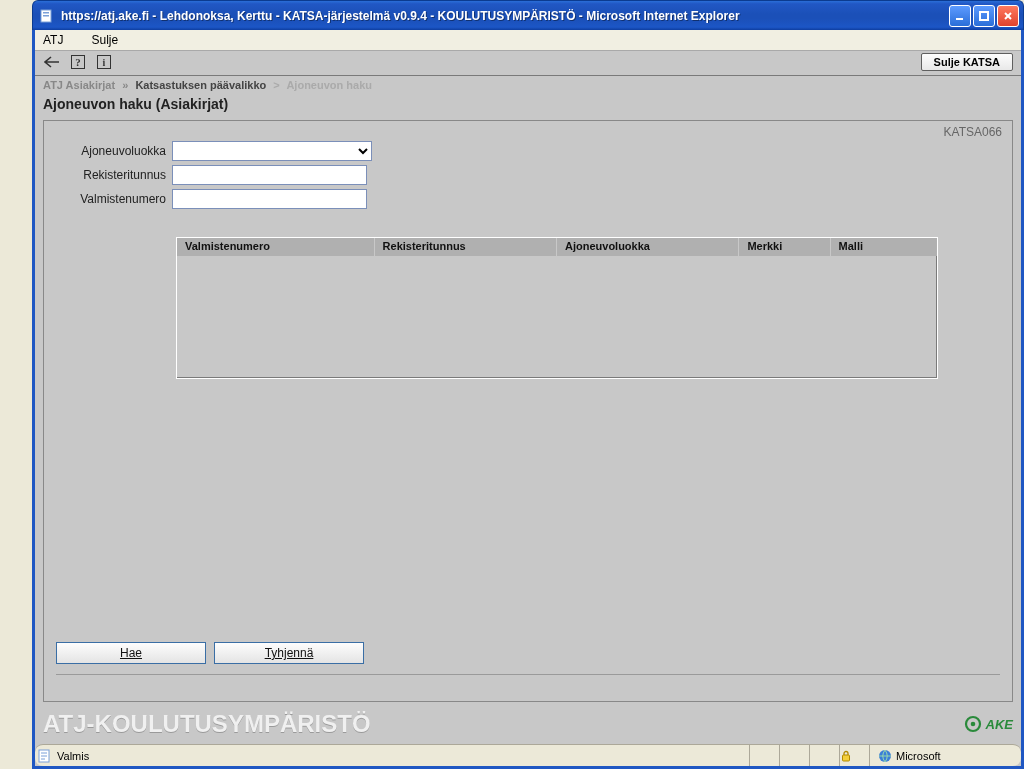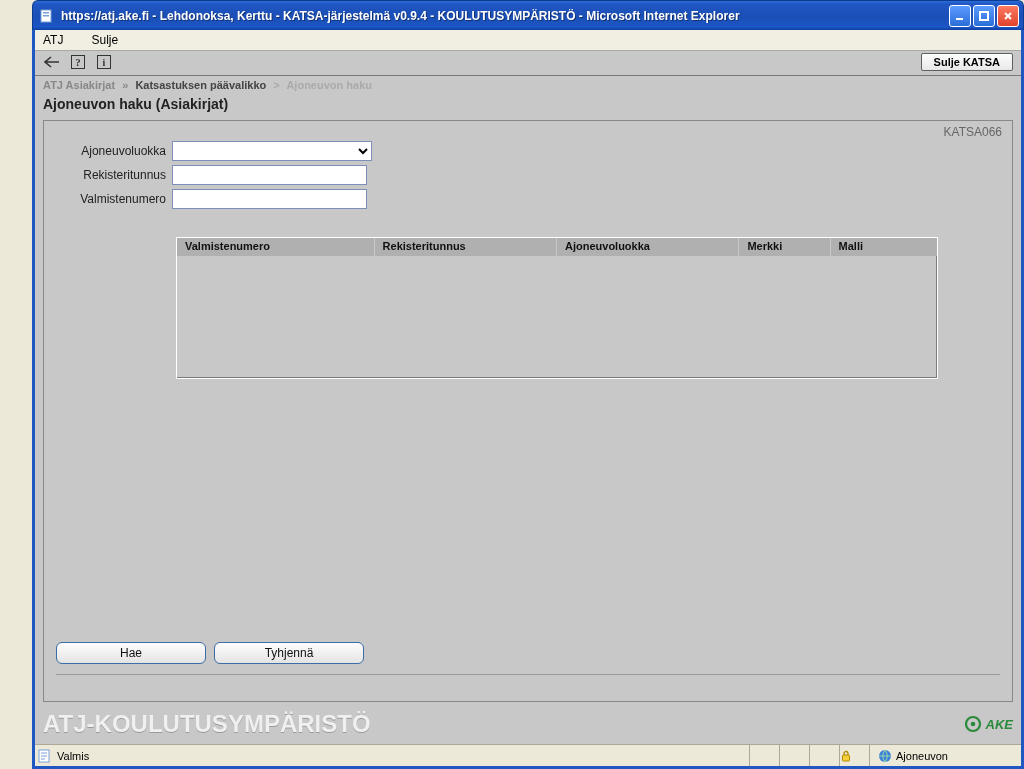--- a/index.html
+++ b/index.html
@@ -216,24 +216,25 @@
     margin-top:auto;
     padding:8px 0 4px 0;
     display:flex;
     gap:8px;
   }
   .std-btn {
     width:150px;
     height:22px;
     background:linear-gradient(to bottom,#fdfdfd,#e4e4e4);
     border:1px solid #3a6ea5;
-    border-radius:6px;
+    border-radius:0;
     font-family:inherit;
     font-size:12px;
     color:#111;
+    text-decoration:underline;
   }
 
   .hr {
     margin:6px 0 14px 0;
     border:none;
     border-top:1px solid #9a9a9a;
   }
 
   .footer-brand {
     display:flex;
@@ -262,20 +263,21 @@
   
   .statusbar {
     height:22px;
     background:#ece9d8;
     border-top:1px solid #aca899;
     display:flex;
     align-items:center;
     font-size:11px;
     padding:0 2px;
     box-sizing:border-box;
+    border-radius:8px;
   }
   .statusbar .s-icon {
     width:16px;height:16px;margin-right:4px;
     display:inline-flex;align-items:center;justify-content:center;
   }
   .statusbar .spacer { flex:1; }
   .statusbar .cell {
     border-left:1px solid #aca899;
     height:100%;
     display:flex;
@@ -420,19 +422,19 @@
         <svg width="12" height="12" viewBox="0 0 12 12">
             <rect x="2.5" y="5" width="7" height="6" rx="1" fill="#f4cf3a" stroke="#b38a00"></rect>
             <path d="M4 5 V3.5 a2 2 0 0 1 4 0 V5" fill="none" stroke="#b38a00" stroke-width="1.3"></path>
           </svg>
       </span>
       <span class="cell zone">
         <svg width="14" height="14" viewBox="0 0 14 14" style="margin-right:4px">
             <circle cx="7" cy="7" r="6" fill="#3a7fd8"></circle>
             <path d="M1 7h12M7 1a10 10 0 0 1 0 12M7 1a10 10 0 0 0 0 12" fill="none" stroke="#9fe0a8" stroke-width="0.9"></path>
           </svg>
-        <span>Ajoneuvon</span>
+        <span>Microsoft</span>
       </span>
     </div>
 
   </div>
 
 </div>
 
 </body></html>

